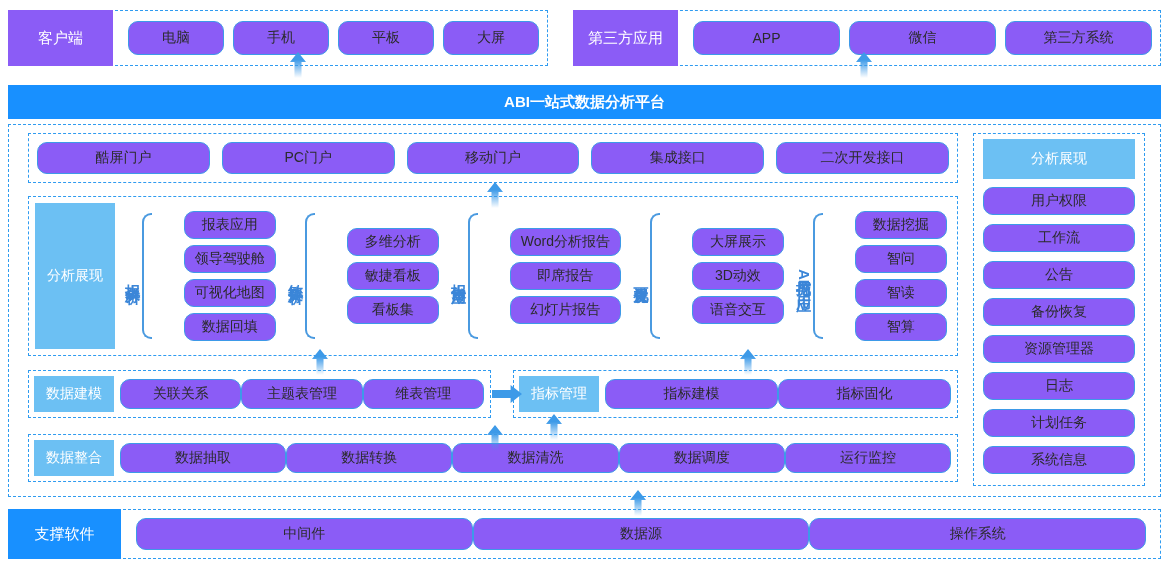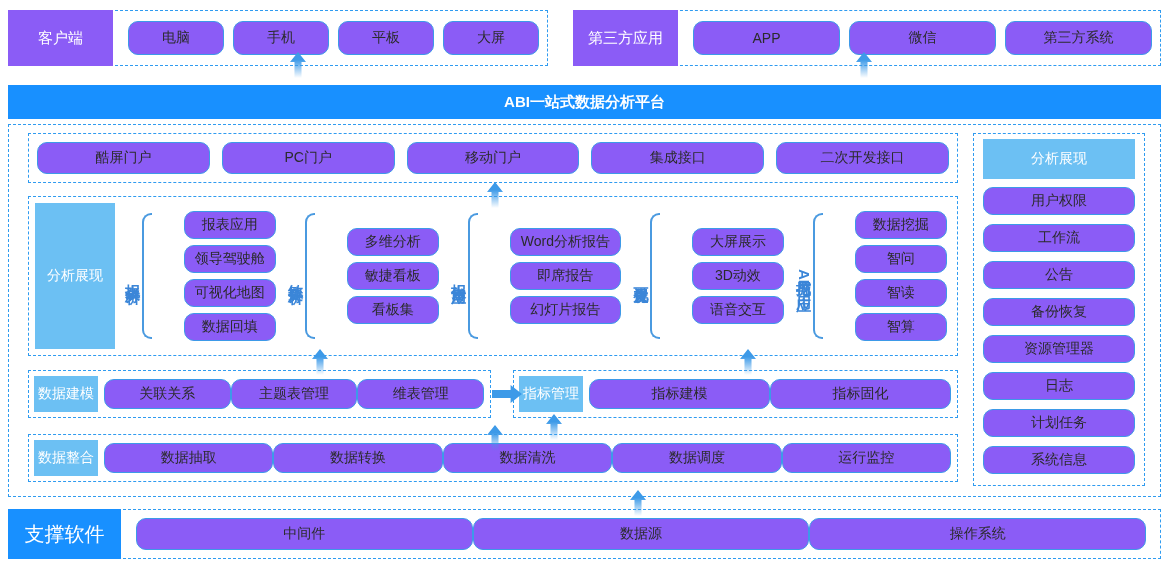--- a/index.html
+++ b/index.html
@@ -125,21 +125,21 @@
   .stack { display: flex; flex-direction: column; justify-content: center; gap: 6px; padding-left: 28px; }
   .stack > .wbox { height: 28px; padding: 0 10px; min-width: 92px; }
 
   
   .mrow {
     position: absolute; height: 48px;
     border: 1.5px dashed #2f9bf0;
     display: flex; align-items: center;
   }
   .mrow .rowtag {
-    width: 64px; height: 36px; margin-left: 5px;
+    width: 80px; height: 36px; margin-left: 5px;
     background: #6cc0f3; color: #fff;
     display: flex; align-items: center; justify-content: center;
     font-size: 14px; flex: none;
   }
   .mrow .cells { flex: 1; display: flex; align-items: center; padding: 0 6px; }
   .mrow .cells > .wbox { height: 30px; flex: 1 1 0; }
 
   .model-left  { left: 28px; top: 370px; width: 463px; }
   .model-right { left: 513px; top: 370px; width: 445px; }
   .integration { left: 28px;  top: 434px; width: 930px; }
@@ -163,21 +163,21 @@
   
   .support {
     position: absolute; left: 8px; top: 509px;
     width: 1153px; height: 50px;
   }
   .support .tagbox2 {
     position: absolute; left: 0; top: 0;
     width: 113px; height: 50px;
     background: #1890ff; color: #fff;
     display: flex; align-items: center; justify-content: center;
-    font-size: 20px; z-index: 3;
+    font-size: 15px; z-index: 3;
   }
   .support .dashgrp {
     position: absolute; left: 105px; top: 0;
     width: 1048px; height: 50px;
     border: 1.5px dashed #2f9bf0;
     display: flex; align-items: center; gap: 0; padding: 0 14px 0 22px;
   }
   .support .dashgrp > .wbox { height: 32px; flex: 1 1 0; }
 </style>
 </head>

